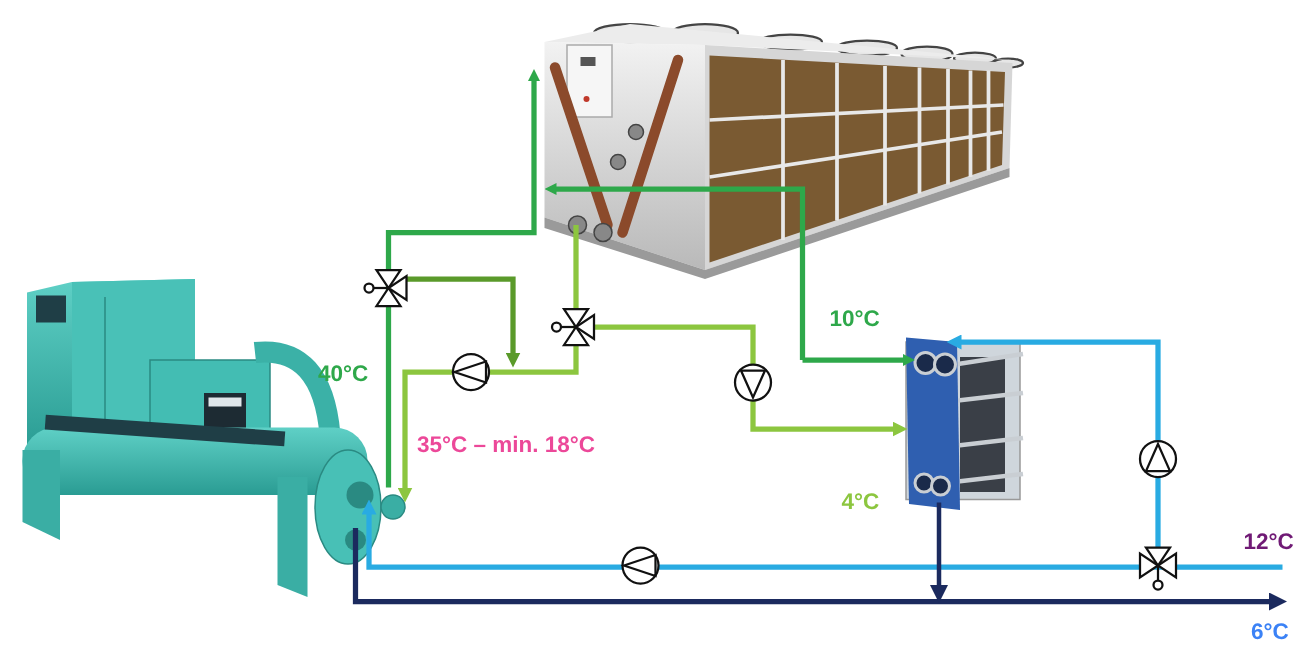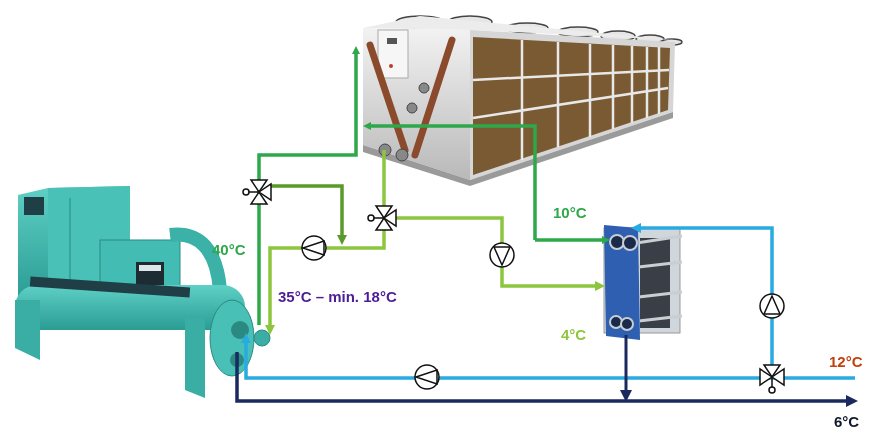--- a/index.html
+++ b/index.html
@@ -186,17 +186,17 @@
         <path d="M-11,0 L10,-7 L10,7 z" fill="none"></path>
     </g>
     <g transform="translate(772,306)">
       <circle r="12"></circle>
         <path d="M0,-10 L-8,8 L8,8 z" fill="none"></path>
     </g>
   </g>
 </svg>
 
 <div class="label" style="left:212px; top:241px; color:#2ea84a;">40°C</div>
-<div class="label" style="left:278px; top:288px; color:#4c1d95;">35°C – min. 18°C</div>
+<div class="label" style="left:278px; top:288px; color:#ec4899;">35°C – min. 18°C</div>
 <div class="label" style="left:553px; top:204px; color:#2ea84a;">10°C</div>
 <div class="label" style="left:561px; top:326px; color:#8cc63f;">4°C</div>
-<div class="label" style="left:829px; top:353px; color:#c2410c;">12°C</div>
-<div class="label" style="left:834px; top:413px; color:#0f172a;">6°C</div>
+<div class="label" style="left:829px; top:353px; color:#701a75;">12°C</div>
+<div class="label" style="left:834px; top:413px; color:#3b82f6;">6°C</div>
 
 </body></html>

